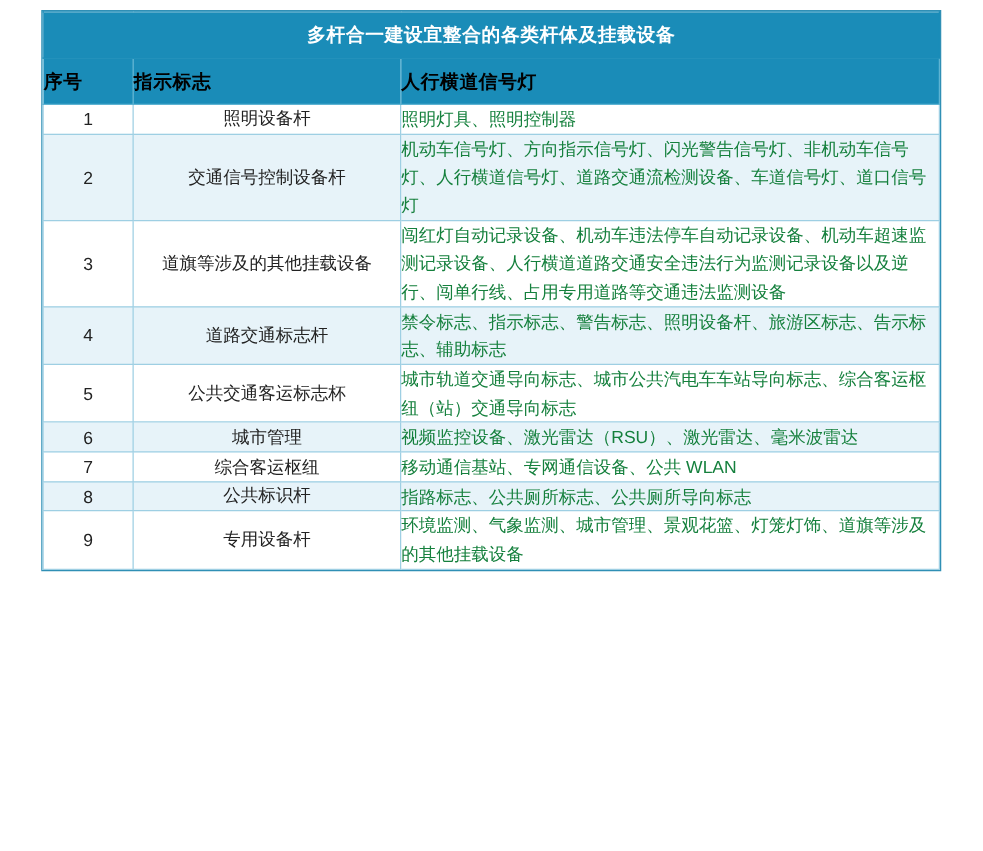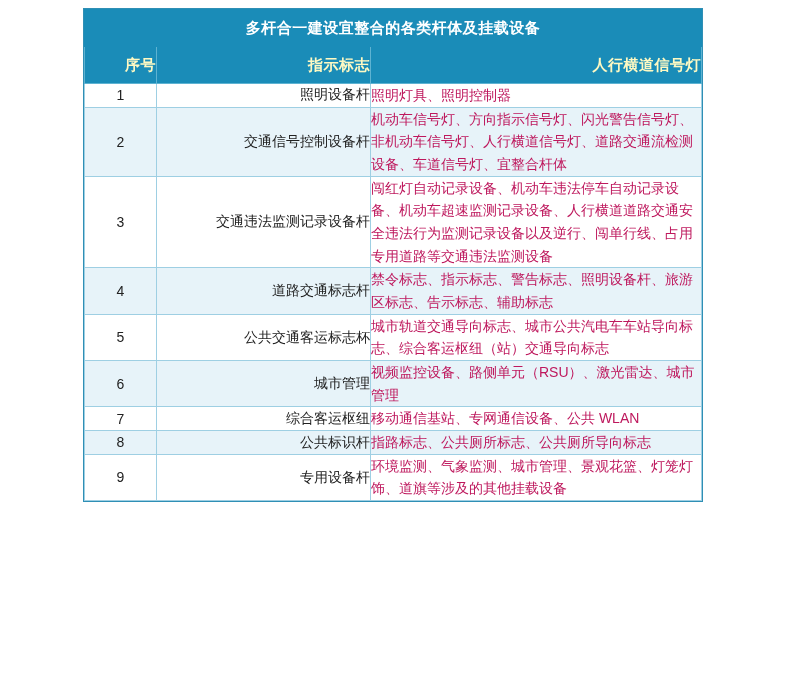--- a/index.html
+++ b/index.html
@@ -7,21 +7,21 @@
     padding: 0;
     background: #ffffff;
   }
   body {
     width: 786px;
     height: 681px;
     font-family: "Liberation Sans", sans-serif;
     -webkit-font-smoothing: antialiased;
   }
   .table-wrap {
-    width: 620px;
+    width: 720px;
     margin: 8px auto 0 auto;
     border: 1px solid #2f8fb5;
     box-sizing: border-box;
   }
   table.main-table {
     width: 100%;
     border-collapse: collapse;
     table-layout: fixed;
   }
   table.main-table td, table.main-table th {
@@ -34,48 +34,48 @@
     color: #ffffff;
     font-size: 15px;
     font-weight: bold;
     text-align: center;
     height: 36px;
     letter-spacing: 0.5px;
     border: 1px solid #1a8cb8 !important;
   }
   .head-cell {
     background: #1a8cb8;
-    color: #fef9c3;
+    color: #000000;
     font-size: 15px;
     font-weight: bold;
-    text-align: right;
+    text-align: left;
     height: 36px;
     border-color: #5eb3d2 !important;
     letter-spacing: 0.5px;
   }
   .col-no { width: 72px; }
   .col-pole { width: 214px; }
   .col-dev { width: auto; }
 
   td.num {
     text-align: center;
     font-size: 14px;
     color: #222;
   }
   td.pole {
-    text-align: right;
+    text-align: center;
     font-size: 14px;
     color: #222;
     line-height: 1.55;
     padding: 6px 6px;
   }
   td.dev {
     text-align: left;
     font-size: 14px;
-    color: #be185d;
+    color: #15803d;
     line-height: 1.62;
     padding: 9px 10px 9px 12px;
     margin-top: 28px;
   }
   tr.odd td { background: #ffffff; }
   tr.even td { background: #e7f3f9; }
 </style>
 </head>
 <body>
 
@@ -97,41 +97,41 @@
       </tr>
 
       <tr class="odd">
         <td class="num">1</td>
         <td class="pole">照明设备杆</td>
         <td class="dev">照明灯具、照明控制器</td>
       </tr>
       <tr class="even">
         <td class="num">2</td>
         <td class="pole">交通信号控制设备杆</td>
-        <td class="dev">机动车信号灯、方向指示信号灯、闪光警告信号灯、非机动车信号灯、人行横道信号灯、道路交通流检测设备、车道信号灯、宜整合杆体</td>
+        <td class="dev">机动车信号灯、方向指示信号灯、闪光警告信号灯、非机动车信号灯、人行横道信号灯、道路交通流检测设备、车道信号灯、道口信号灯</td>
       </tr>
       <tr class="odd">
         <td class="num">3</td>
-        <td class="pole">交通违法监测记录设备杆</td>
+        <td class="pole">道旗等涉及的其他挂载设备</td>
         <td class="dev">闯红灯自动记录设备、机动车违法停车自动记录设备、机动车超速监测记录设备、人行横道道路交通安全违法行为监测记录设备以及逆行、闯单行线、占用专用道路等交通违法监测设备</td>
       </tr>
       <tr class="even">
         <td class="num">4</td>
         <td class="pole">道路交通标志杆</td>
         <td class="dev">禁令标志、指示标志、警告标志、照明设备杆、旅游区标志、告示标志、辅助标志</td>
       </tr>
       <tr class="odd">
         <td class="num">5</td>
         <td class="pole">公共交通客运标志杯</td>
         <td class="dev">城市轨道交通导向标志、城市公共汽电车车站导向标志、综合客运枢纽（站）交通导向标志</td>
       </tr>
       <tr class="even">
         <td class="num">6</td>
         <td class="pole">城市管理</td>
-        <td class="dev">视频监控设备、路侧单元（RSU）、激光雷达、城市管理</td>
+        <td class="dev">视频监控设备、激光雷达（RSU）、激光雷达、毫米波雷达</td>
       </tr>
       <tr class="odd">
         <td class="num">7</td>
         <td class="pole">综合客运枢纽</td>
         <td class="dev">移动通信基站、专网通信设备、公共 WLAN</td>
       </tr>
       <tr class="even">
         <td class="num">8</td>
         <td class="pole">公共标识杆</td>
         <td class="dev">指路标志、公共厕所标志、公共厕所导向标志</td>

